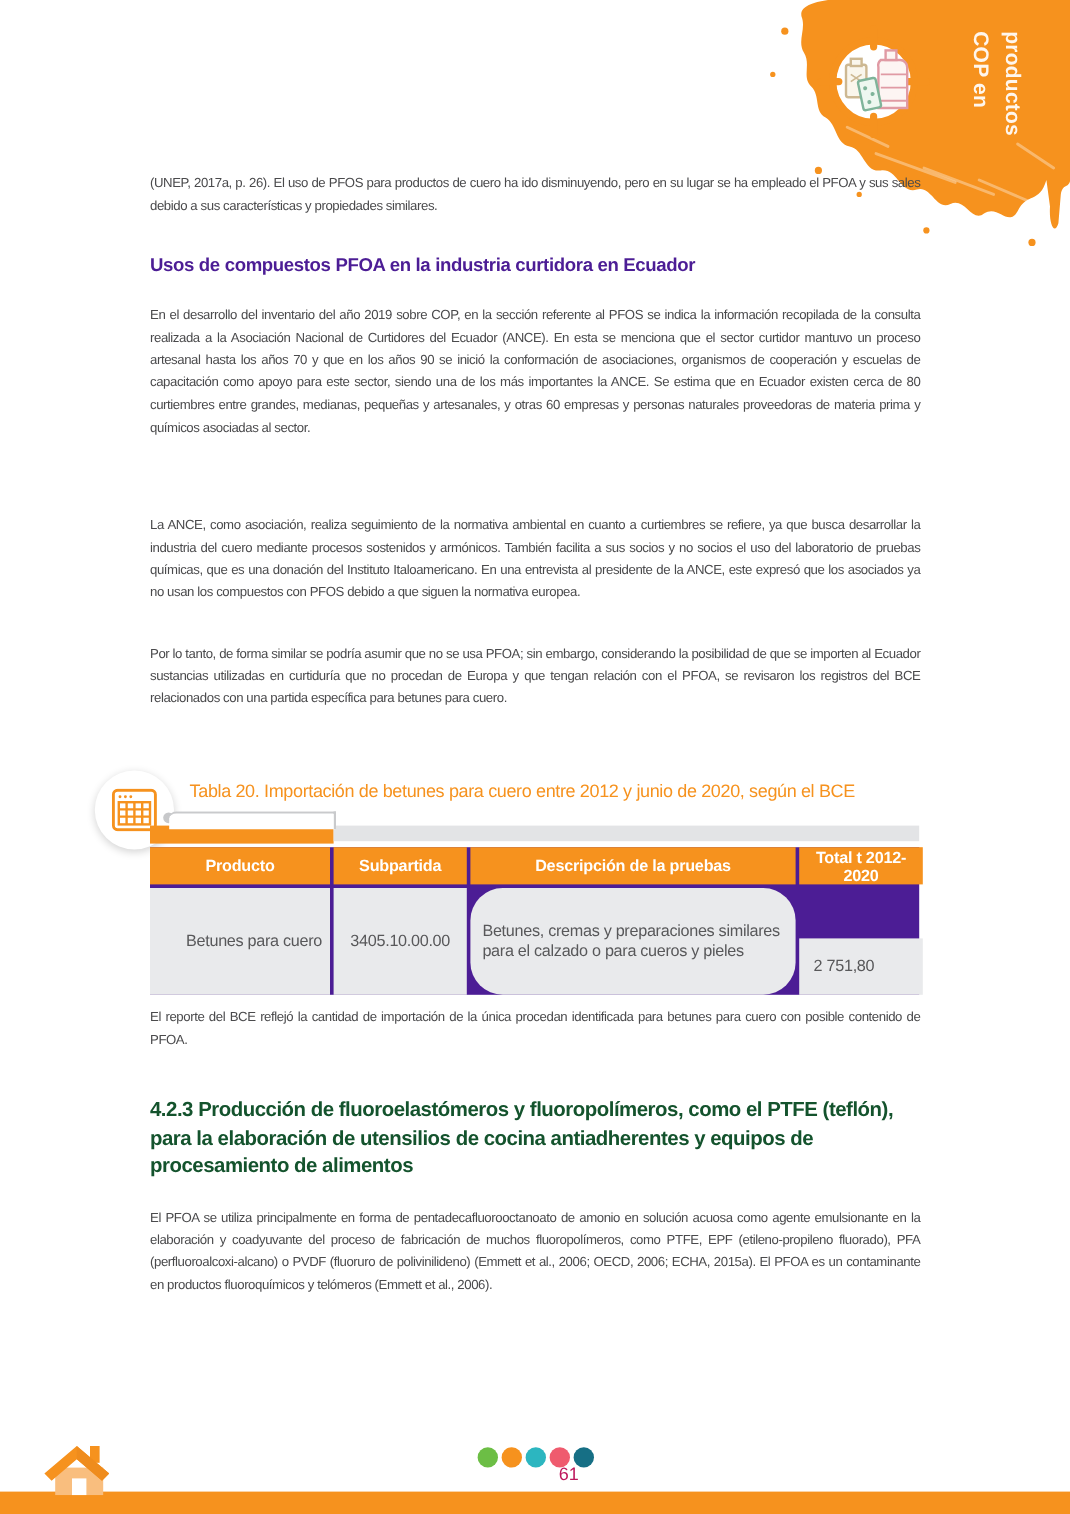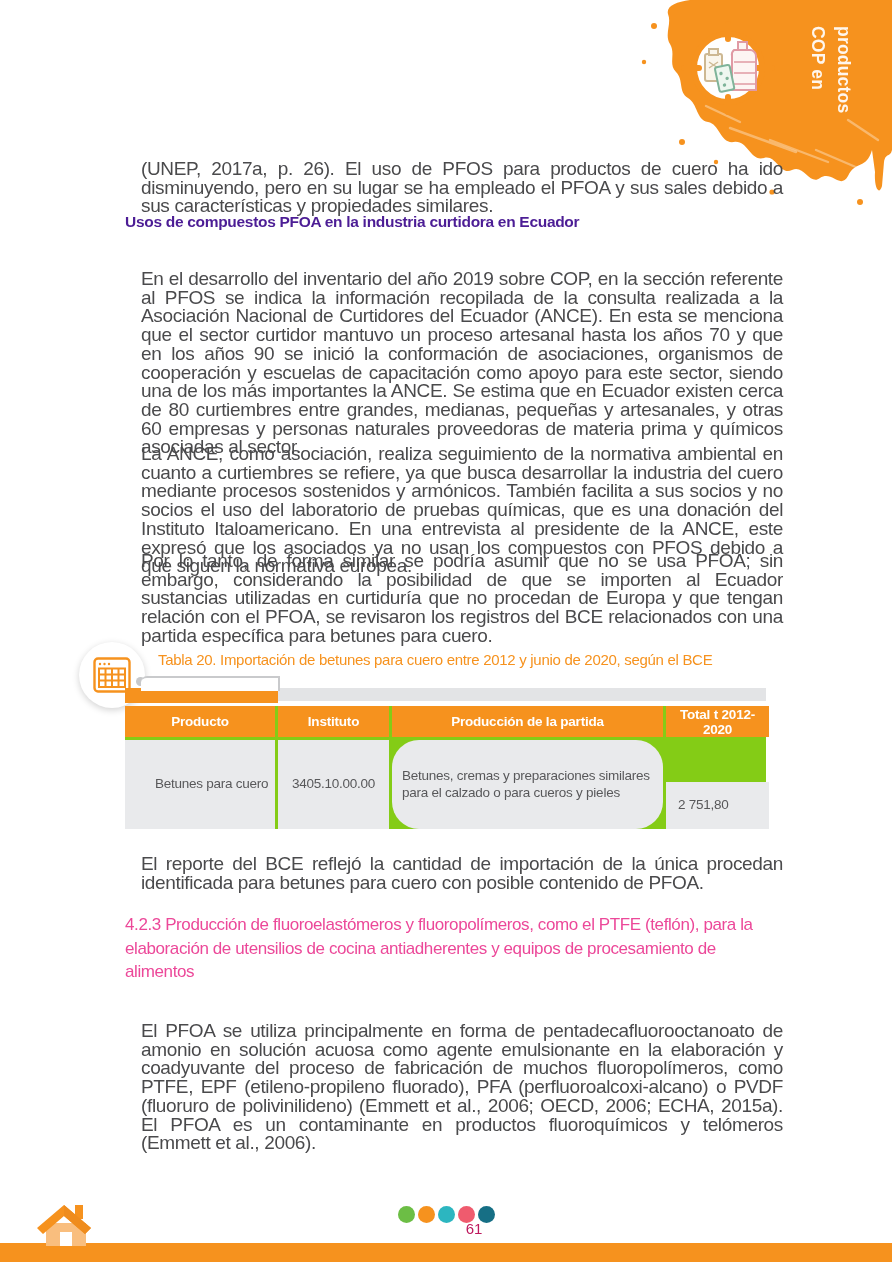--- a/index.html
+++ b/index.html
@@ -5,30 +5,30 @@
   html,body{margin:0;padding:0;background:#ffffff;}
   .page{
     position:relative; width:892px; height:1262px; overflow:hidden;
     background:#ffffff;
     font-family:"Liberation Sans","DejaVu Sans",sans-serif;
     color:#4a4a4c;
   }
   
   .para{
     position:absolute; left:125px; width:642px;
-    font-size:19px; line-height:18.7px; letter-spacing:-0.35px;
-    text-align:justify; color:#4a4a4c; margin:16px;
+    font-size:11px; line-height:18.7px; letter-spacing:-0.35px;
+    text-align:justify; color:#4a4a4c; margin:0;
   }
   .h-orange{
     position:absolute; left:125px; width:642px; margin:0;
     color:#4c1d95; font-weight:bold; font-size:15.5px; letter-spacing:-0.3px;
   }
   .h-section{
     position:absolute; left:125px; width:642px; margin:0;
-    color:#ec4899; font-weight:normal; font-size:17px; line-height:23.5px;
+    color:#14532d; font-weight:bold; font-size:17px; line-height:23.5px;
     letter-spacing:-0.4px;
   }
   
   .brush-wrap{position:absolute; left:620px; top:0; width:272px; height:210px;}
   .vertical-label{
     position:absolute; left:805px; top:26px; height:120px;
     writing-mode:vertical-lr; 
     color:rgba(255,255,255,0.92); font-weight:bold; font-size:17.5px;
     line-height:26px; letter-spacing:0.2px; white-space:pre-line;
   }
@@ -51,21 +51,21 @@
   }
   .tbl-title{
     position:absolute; left:158px; top:651px; width:610px; margin:0;
     color:#f6921e; font-weight:normal; font-size:15px; letter-spacing:-0.3px;
   }
   .bar-orange{position:absolute; left:125px; top:688px; width:153px; height:15px; background:#f6921e;}
   .bar-gray{position:absolute; left:278px; top:688px; width:488px; height:13px; background:#e3e4e6;}
   .data-table{
     position:absolute; left:125px; top:706px; width:641px;
     display:grid; grid-template-columns:150px 111px 271px 103px;
-    gap:3px; background:#84cc16;
+    gap:3px; background:#4c1d95;
   }
   .th{
     background:#f6921e; color:#ffffff; font-weight:bold; font-size:13.5px;
     letter-spacing:-0.2px; height:31px; display:flex; align-items:center;
     justify-content:center; text-align:center;
   }
   .td{
     background:#e9eaec; color:#58585a; font-size:13.5px; letter-spacing:-0.25px;
     min-height:47px; display:flex; align-items:center; line-height:16.5px;
   }
@@ -177,22 +177,22 @@
     </svg>
   </div>
   <div class="connector-dot"></div>
   <div class="title-tab"></div>
   <h4 class="tbl-title">Tabla 20. Importación de betunes para cuero entre 2012 y junio de 2020, según el BCE</h4>
   <div class="bar-orange"></div>
   <div class="bar-gray"></div>
 
   <div class="data-table">
     <div class="th">Producto</div>
-    <div class="th">Instituto</div>
-    <div class="th">Producción de la partida</div>
+    <div class="th">Subpartida</div>
+    <div class="th">Descripción de la pruebas</div>
     <div class="th">Total t 2012-2020</div>
     <div class="td c1">Betunes para cuero</div>
     <div class="td c2">3405.10.00.00</div>
     <div class="td c3">Betunes, cremas y preparaciones similares para el calzado o para cueros y pieles</div>
     <div class="td c4">2 751,80</div>
   </div>
 
   <p class="para" style="top:839px">El reporte del BCE reflejó la cantidad de importación de la única procedan identificada para betunes para cuero con posible contenido de PFOA.</p>
 
   <h3 class="h-section" style="top:913px">4.2.3 Producción de fluoroelastómeros y fluoropolímeros, como el PTFE (teflón), para la elaboración de utensilios de cocina antiadherentes y equipos de procesamiento de alimentos</h3>

